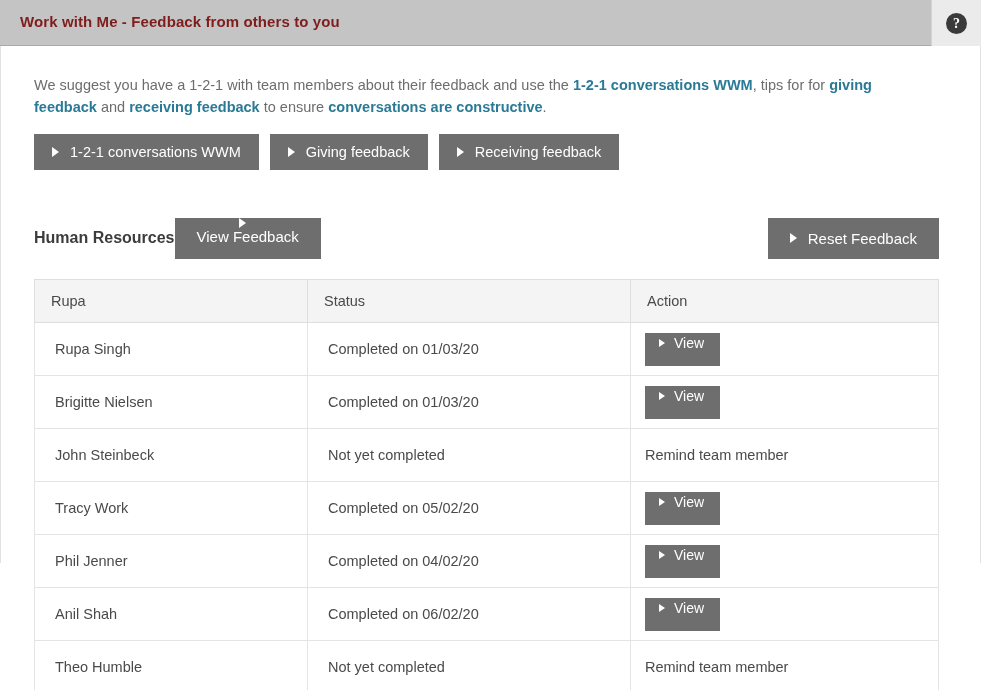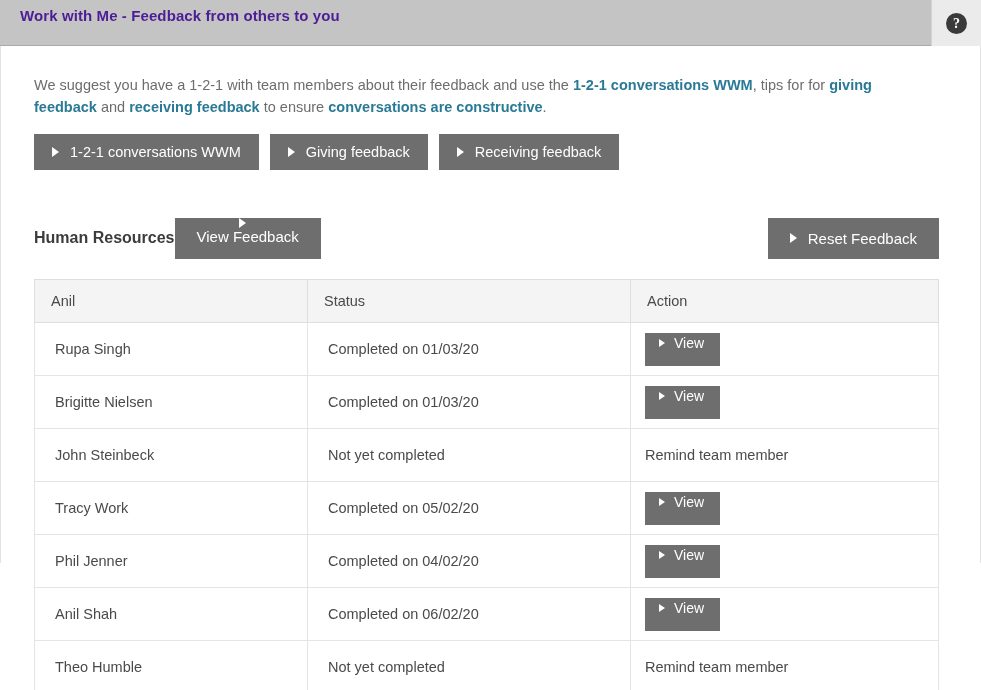--- a/index.html
+++ b/index.html
@@ -18,24 +18,24 @@
   .titlebar {
     position: relative;
     height: 46px;
     background: #c4c4c4;
     border-bottom: 1px solid #a9a9a9;
     box-sizing: border-box;
   }
   .titlebar-text {
     position: absolute;
     left: 20px;
-    top: 7px;
+    top: 13px;
     font-size: 15px;
     font-weight: bold;
-    color: #4c1d95;
+    color: #7f1d1d;
     letter-spacing: .1px;
     white-space: nowrap;
   }
   .help-box {
     position: absolute;
     right: 0;
     top: 0;
     width: 50px;
     height: 46px;
     background: #ebebeb;
@@ -236,21 +236,21 @@
 
   <div class="table-wrap">
     <table class="fb">
       <colgroup>
         <col class="col-name">
           <col class="col-status">
           <col>
       </colgroup>
       <thead>
         <tr>
-          <th>Anil</th>
+          <th>Rupa</th>
           <th>Status</th>
           <th>Action</th>
         </tr>
       </thead>
       <tbody id="tbody">
           <tr>
             <td>Rupa Singh</td>
             <td>Completed on 01/03/20</td>
             <td class="action-cell"><button class="btn btn-view">
                 <span class="tri"></span>

